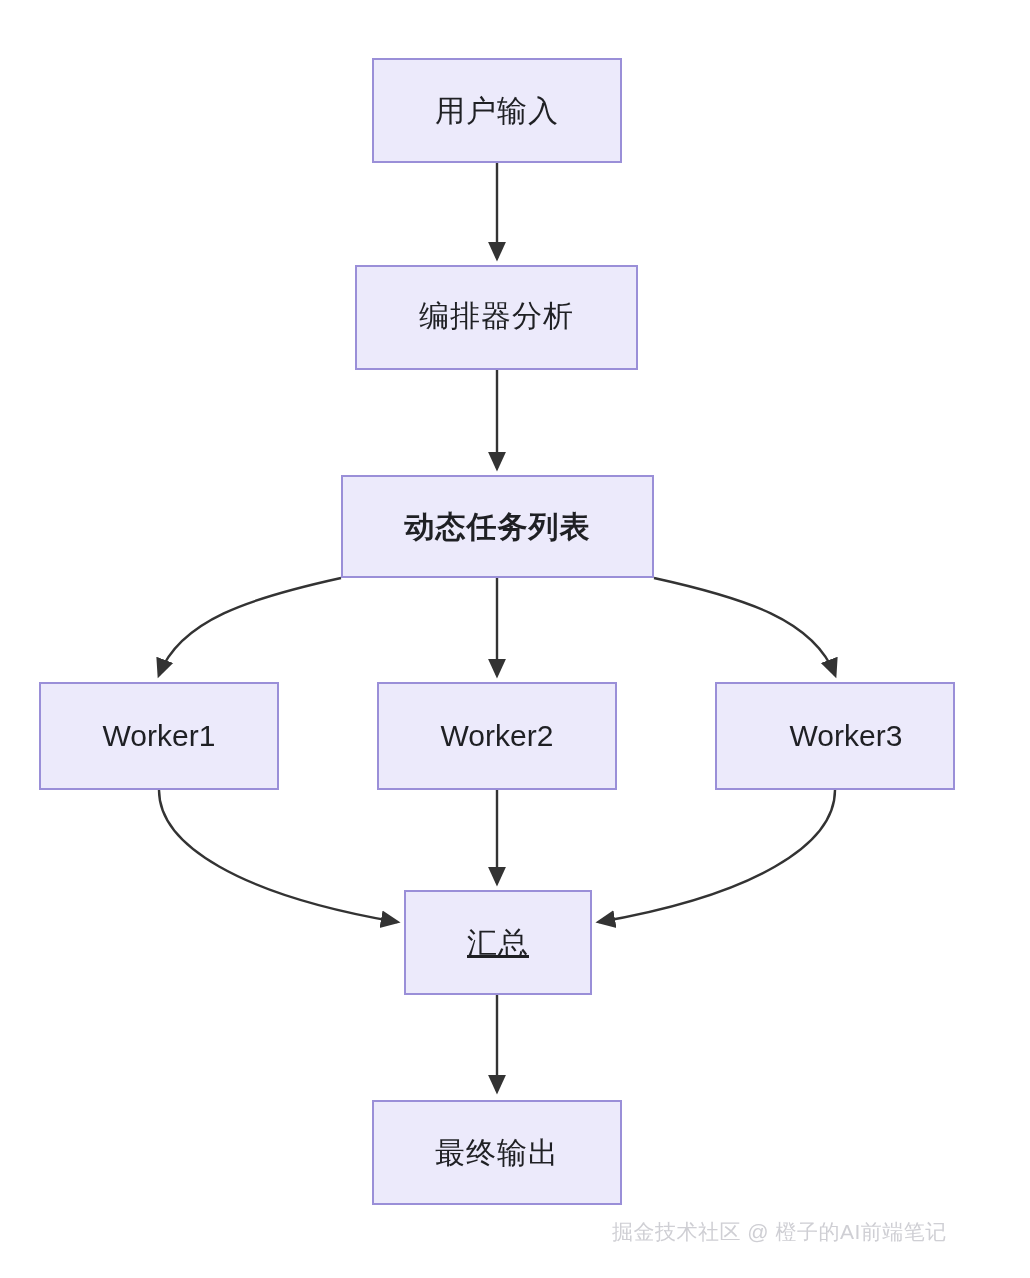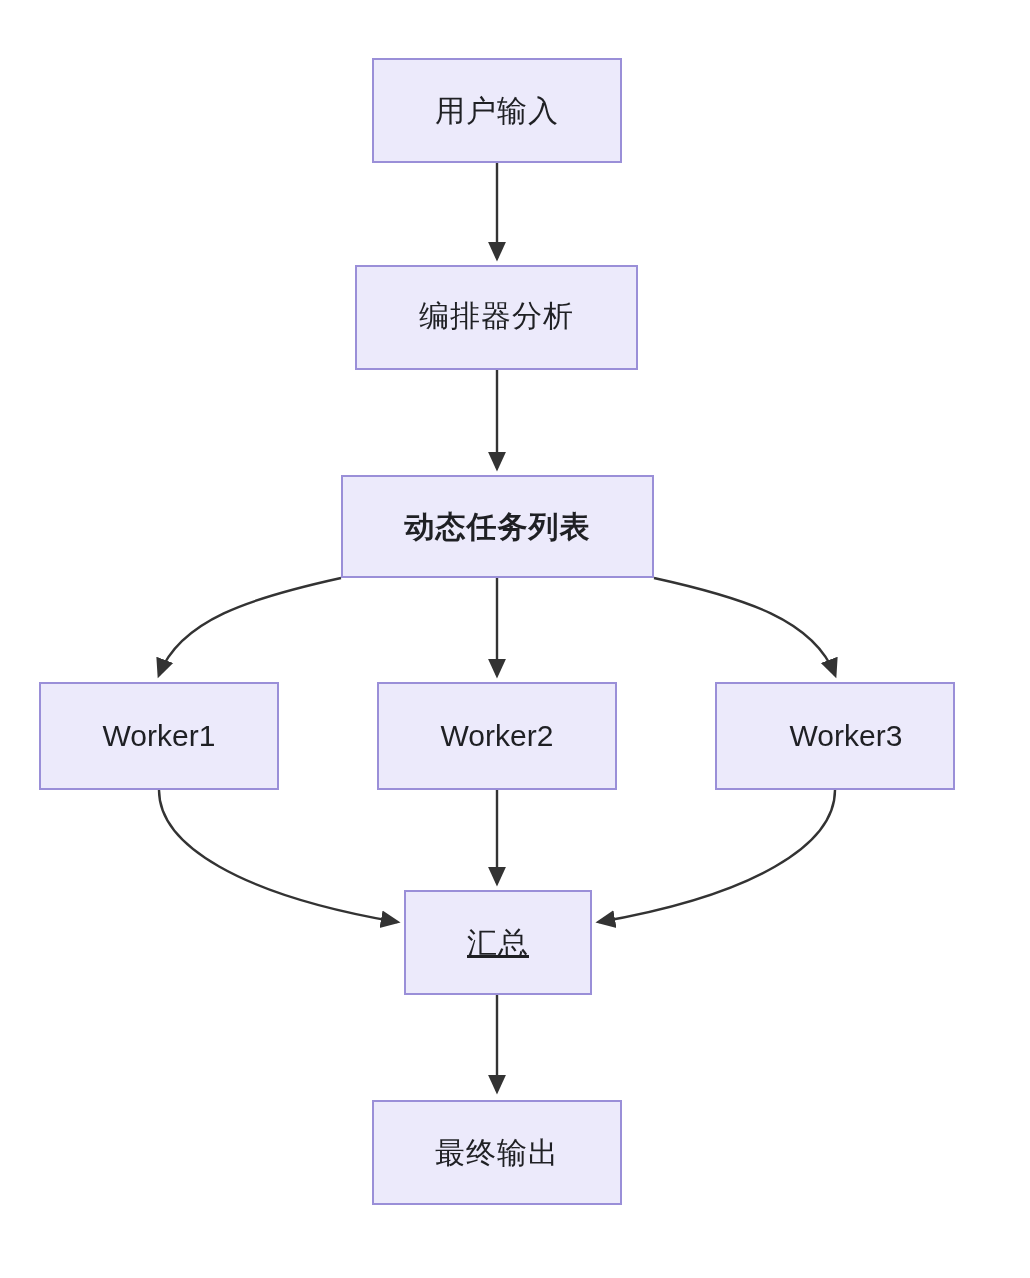--- a/index.html
+++ b/index.html
@@ -113,14 +113,15 @@
   </div>
 
   <div class="node cjk" style="left:404px; top:890px; width:188px; height:105px;text-decoration:underline;">
     <span class="node-label">汇总</span>
   </div>
 
   <div class="node cjk" style="left:372px; top:1100px; width:250px; height:105px;">
     <span class="node-label">最终输出</span>
   </div>
 
+  <div id="watermark">掘金技术社区 @ 橙子的AI前端笔记</div>
 
 </div>
 
 </body></html>

